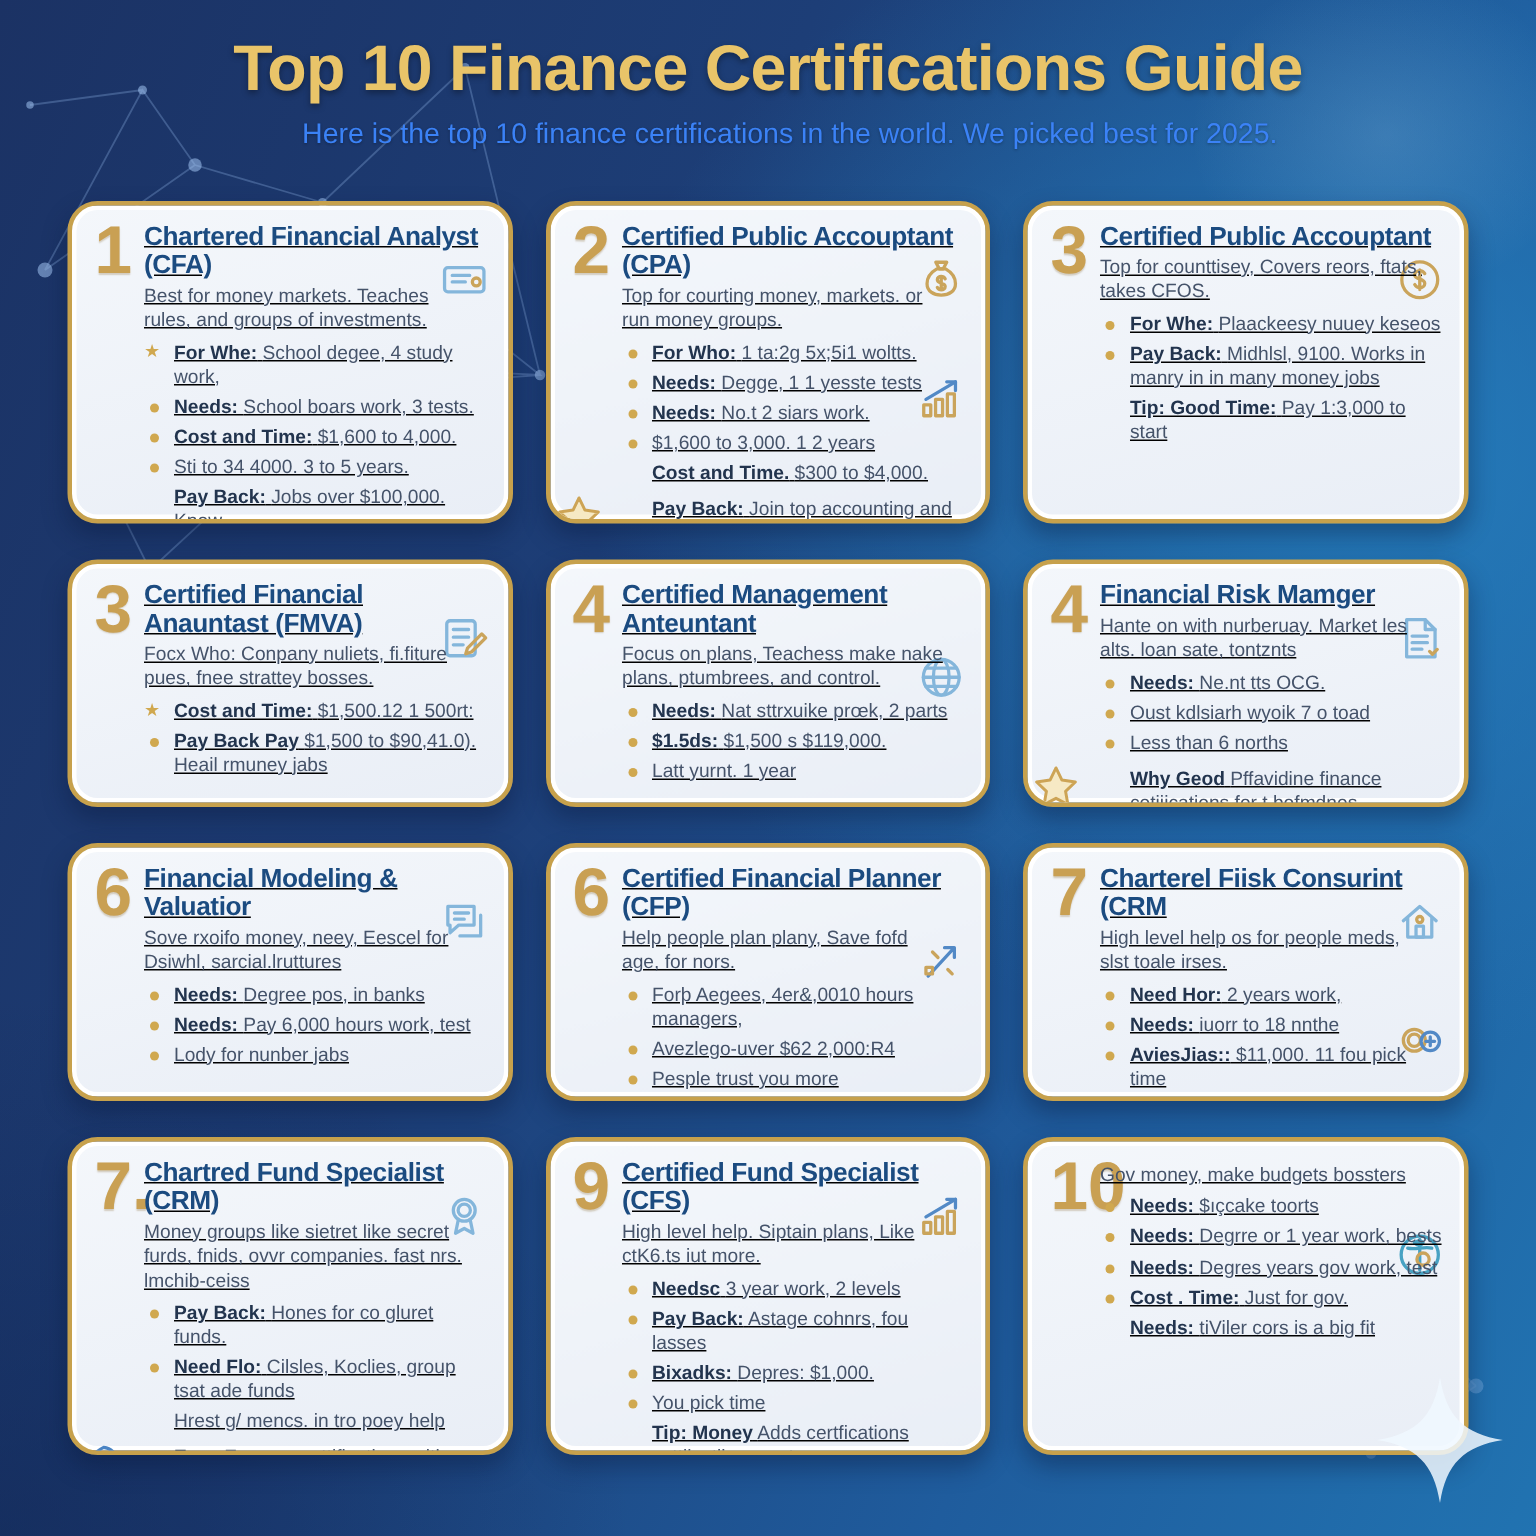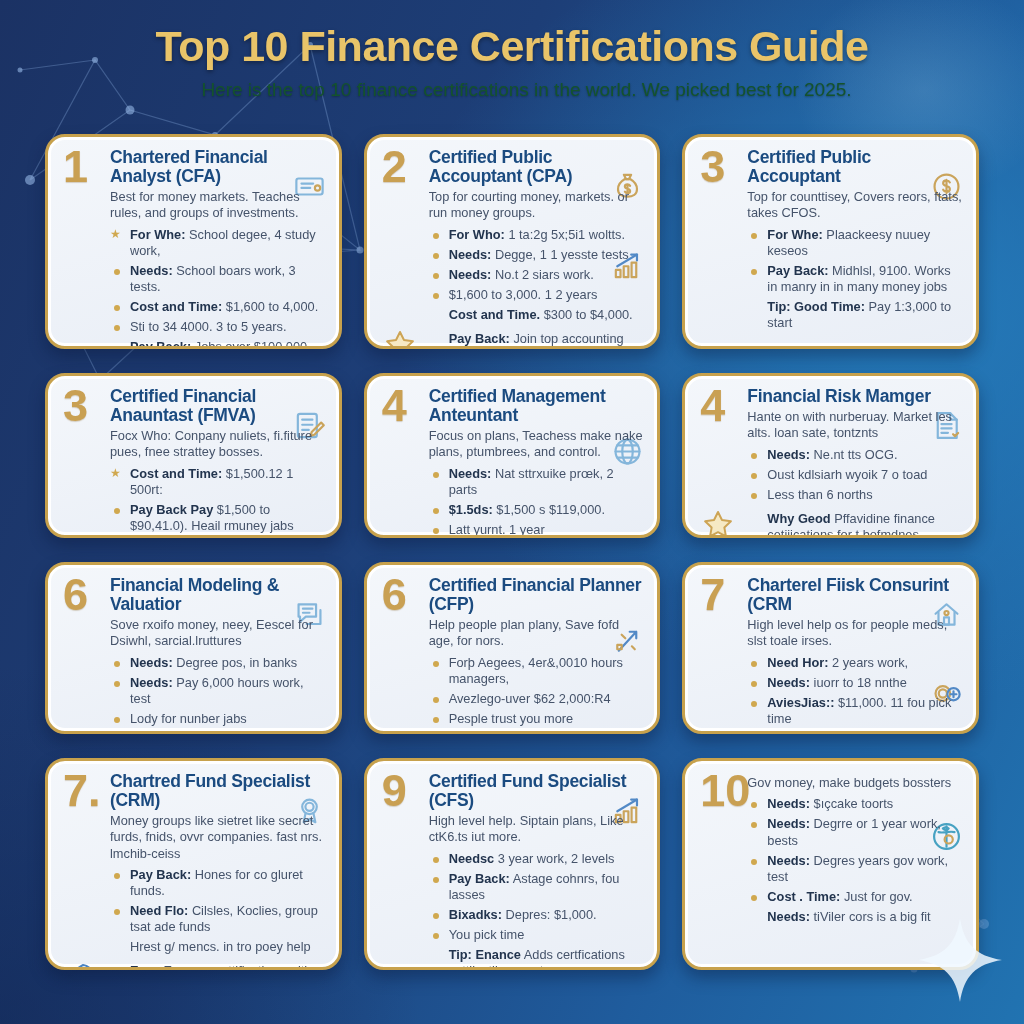--- a/index.html
+++ b/index.html
@@ -15,38 +15,38 @@
   .deco{position:absolute;pointer-events:none;}
   .map-blob{
     position:absolute;right:-30px;top:-20px;width:260px;height:220px;border-radius:45% 55% 60% 40%;
     background:radial-gradient(closest-side, rgba(180,220,245,.18), rgba(180,220,245,0));
   }
   header{position:absolute;left:0;top:0;width:100%;text-align:center;}
   h1{
     margin:22px 0 0 0;font-size:43px;font-weight:bold;color:#e9c469;letter-spacing:-0.5px;
     text-shadow:0 2px 4px rgba(0,0,0,.35);
   }
-  .subtitle{margin:8px 0 0 0;font-size:19px;color:#14532d;text-shadow:0 1px 2px rgba(0,0,0,.3);padding-left:29px;}
+  .subtitle{margin:8px 0 0 0;font-size:19px;color:#3b82f6;text-shadow:0 1px 2px rgba(0,0,0,.3);padding-left:29px;}
   .grid{
     position:absolute;left:45px;top:134px;width:934px;
     display:grid;grid-template-columns:repeat(3,1fr);
     grid-template-rows:215px 165px 172px 212px;gap:24px 22px;
   }
   .card{
     position:relative;border:3px solid #c7a14c;border-radius:20px;
     background:linear-gradient(165deg,#f4f7fb 0%,#e9eef6 100%);
     box-shadow:inset 0 0 0 3px #ffffff, 0 8px 16px rgba(8,22,55,.38);
     padding:11px 14px 8px 16px;overflow:hidden;
   }
   .num{
     position:absolute;left:15px;top:6px;width:46px;
     font-size:45px;font-weight:bold;color:#c9a053;line-height:1.05;
     text-shadow:0 1px 1px rgba(120,85,20,.25);
   }
-  .card-inner{position:relative;margin-left:46px;z-index:1;}
+  .card-inner{position:relative;margin-left:32px;z-index:1;text-decoration:underline;}
   .ctitle{color:#1b4b80;font-weight:bold;font-size:17.5px;line-height:1.08;letter-spacing:-0.3px;}
   .cdesc{color:#45536a;font-size:12.8px;line-height:1.28;margin-top:3px;max-width:215px;}
   .rows{margin-top:5px;}
   .row{position:relative;padding-left:20px;font-size:12.8px;color:#45536a;line-height:1.26;margin:4px 0;max-width:222px;}
   .row b{color:#22344e;}
   .row.feat{margin-top:8px;}
   .mk-dot{position:absolute;left:4px;top:6px;width:6px;height:6px;border-radius:50%;background:#d0a84f;}
   .mk-star{position:absolute;left:0;top:0;color:#d0a84f;font-size:12px;}
   .mk-big{position:absolute;left:-46px;top:-3px;width:34px;height:34px;}
   .mk-big svg{width:100%;height:100%;}
@@ -348,21 +348,21 @@
             </svg></span>
         </div>
         <div class="card-inner">
           <div class="ctitle">Certified Fund Specialist (CFS)</div>
           <div class="cdesc">High level help. Siptain plans, Like ctK6.ts iut more.</div>
           <div class="rows">
             <div class="row"><span class="mk-dot"></span><b>Needsc</b> <span>3 year work, 2 levels</span></div>
             <div class="row"><span class="mk-dot"></span><b>Pay Back:</b> <span>Astage cohnrs, fou lasses</span></div>
             <div class="row"><span class="mk-dot"></span><b>Bixadks:</b> <span>Depres: $1,000.</span></div>
             <div class="row"><span class="mk-dot"></span><span>You pick time</span></div>
-            <div class="row"><b>Tip: Enance</b> <span>Adds certfications cettiicatiion must</span></div>
+            <div class="row"><b>Tip: Money</b> <span>Adds certfications cettiicatiion must</span></div>
           </div>
         </div>
       </div>
       <div class="card">
         <div class="num">10</div>
         <div class="side-icons">
           <span class="ic mid"><svg viewBox="0 0 24 24" fill="none" stroke="#7fb3da" stroke-width="1.5" stroke-linecap="round" stroke-linejoin="round">
               <circle cx="12" cy="12" r="8.5" stroke="#3f9ec0"></circle>
               <path stroke="#3f9ec0" d="M12 5v14M6.5 9c3.5 1 7.5-1 11 0"></path>
               <path stroke="#3f9ec0" d="M9.5 6.5c1.5-1 3-1 4 0-1 1.6-2.5 1.6-4 0z"></path>

